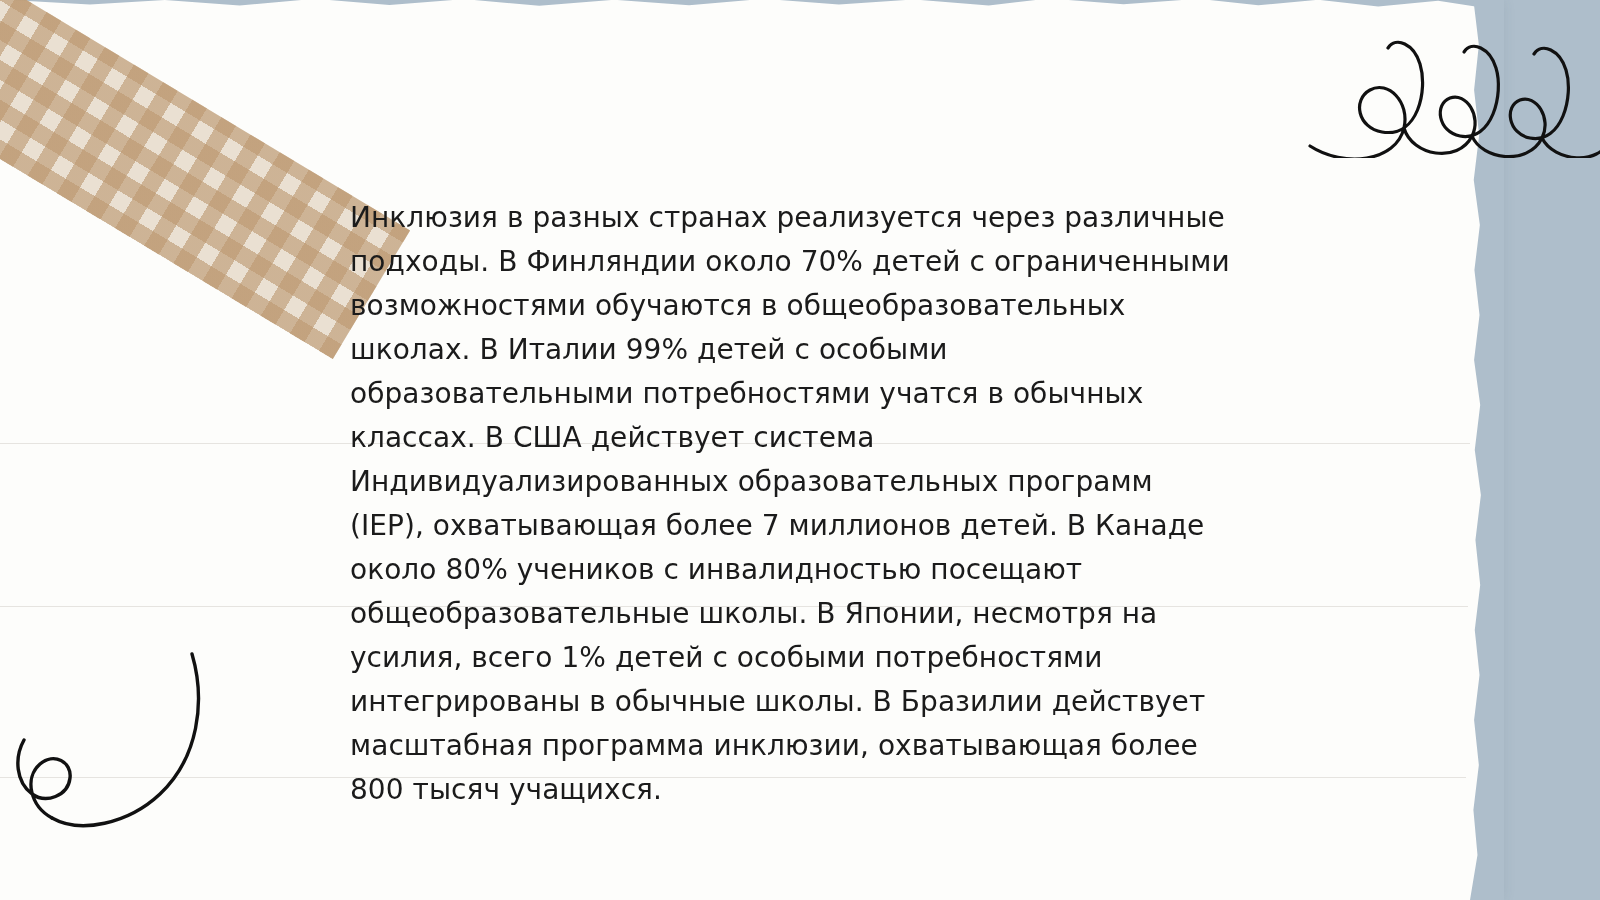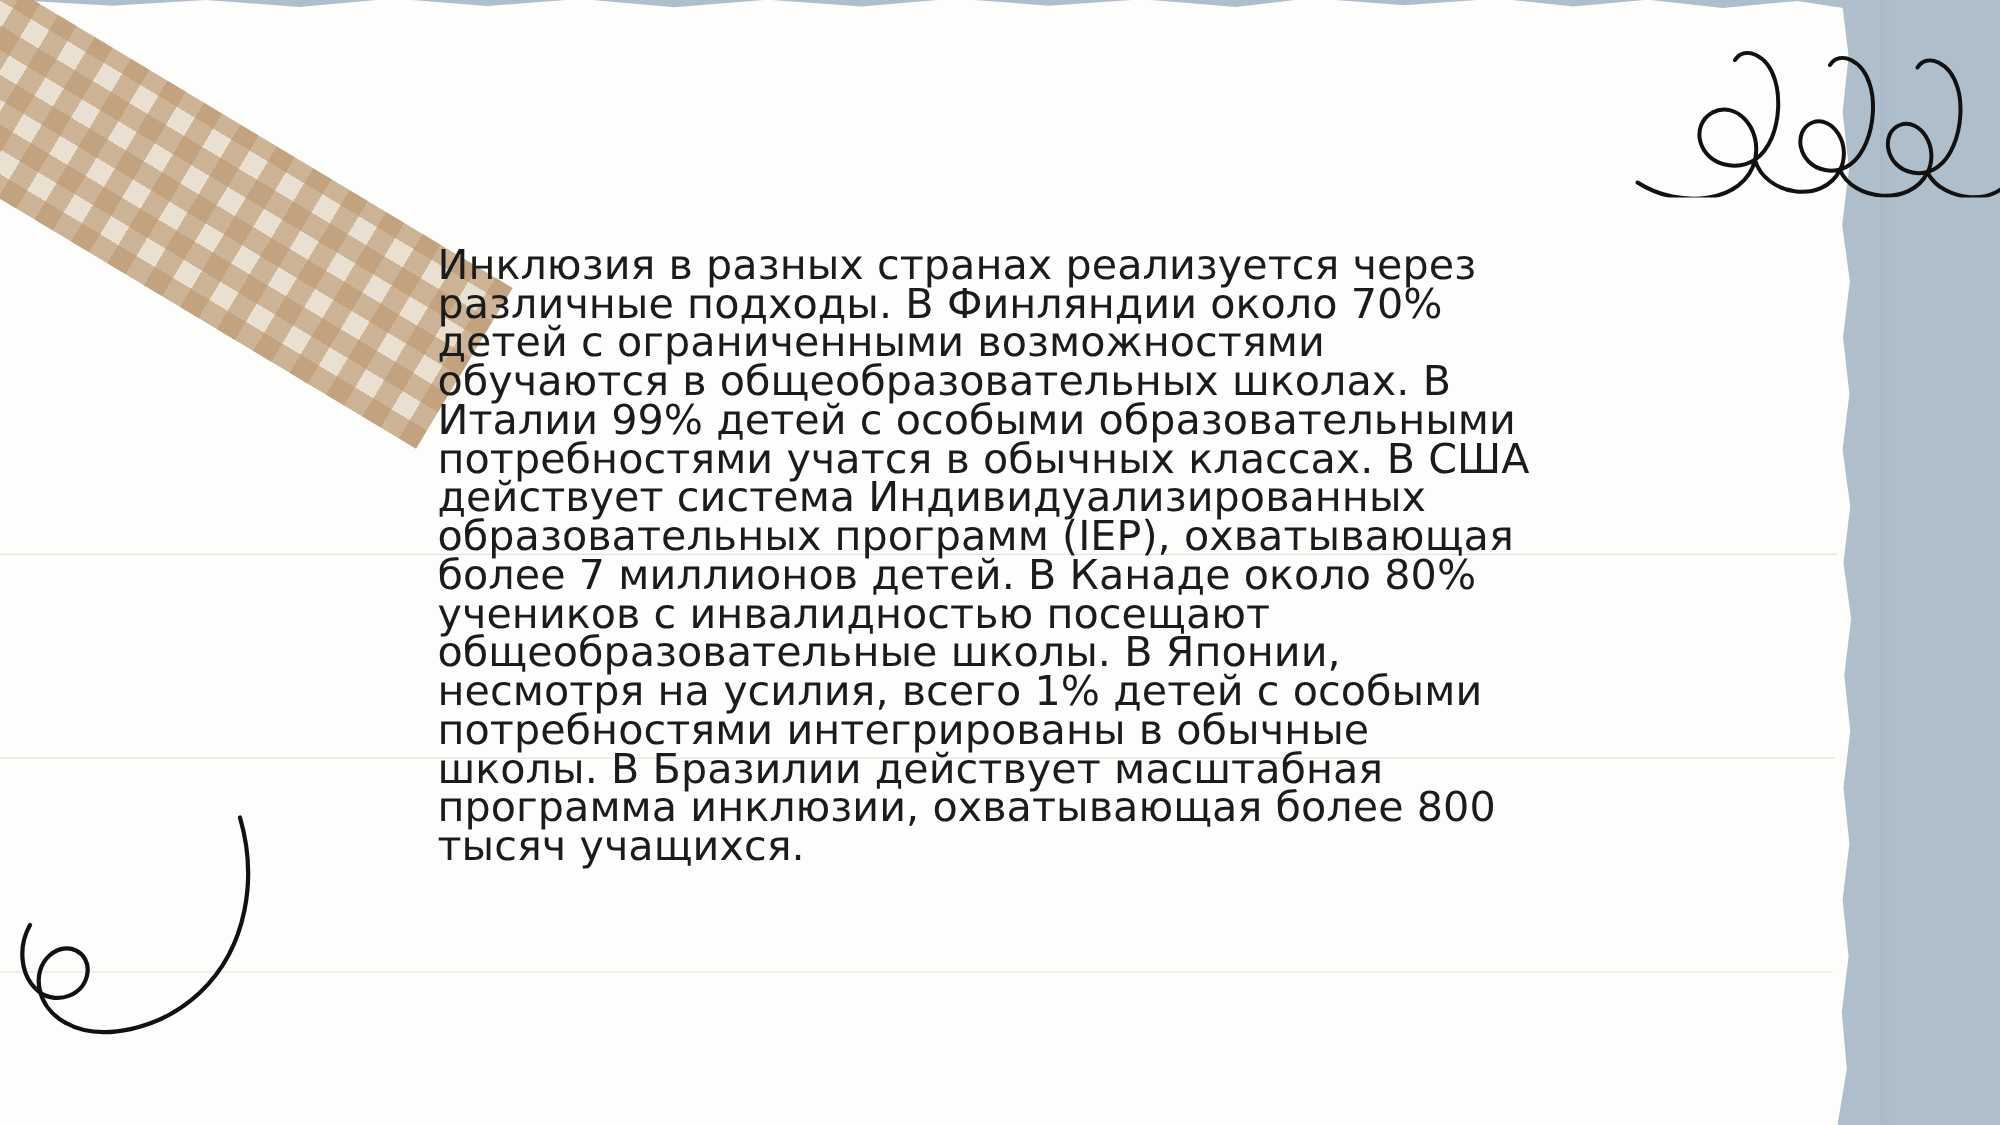--- a/index.html
+++ b/index.html
@@ -111,22 +111,22 @@
     height: 200px;
     pointer-events: none;
   }
 
   
   .text-block {
     position: absolute;
     left: 350px;
     top: 196px;
     width: 880px;
-    font-size: 33px;
-    line-height: 31px;
+    font-size: 28px;
+    line-height: 44px;
     color: #1b1b1b;
     font-family: "DejaVu Sans", "Liberation Sans", sans-serif;
     letter-spacing: 0.05px;
     white-space: pre-wrap;
   }
 </style>
 </head>
 <body>
 
 <div id="stage">

